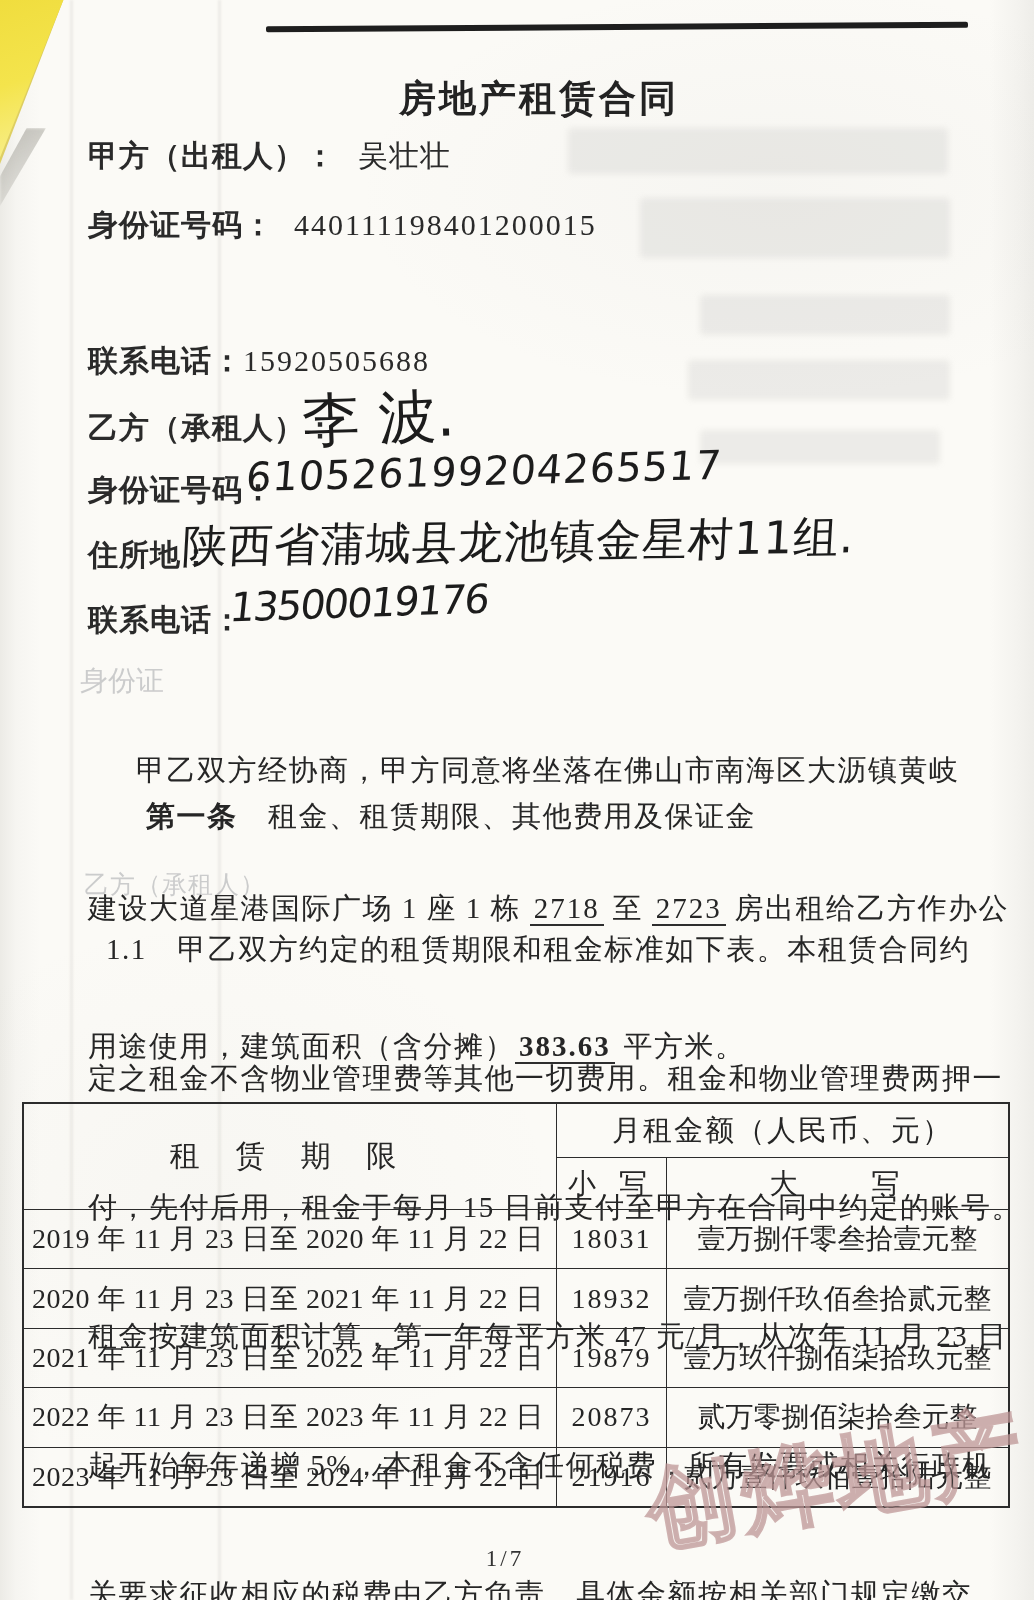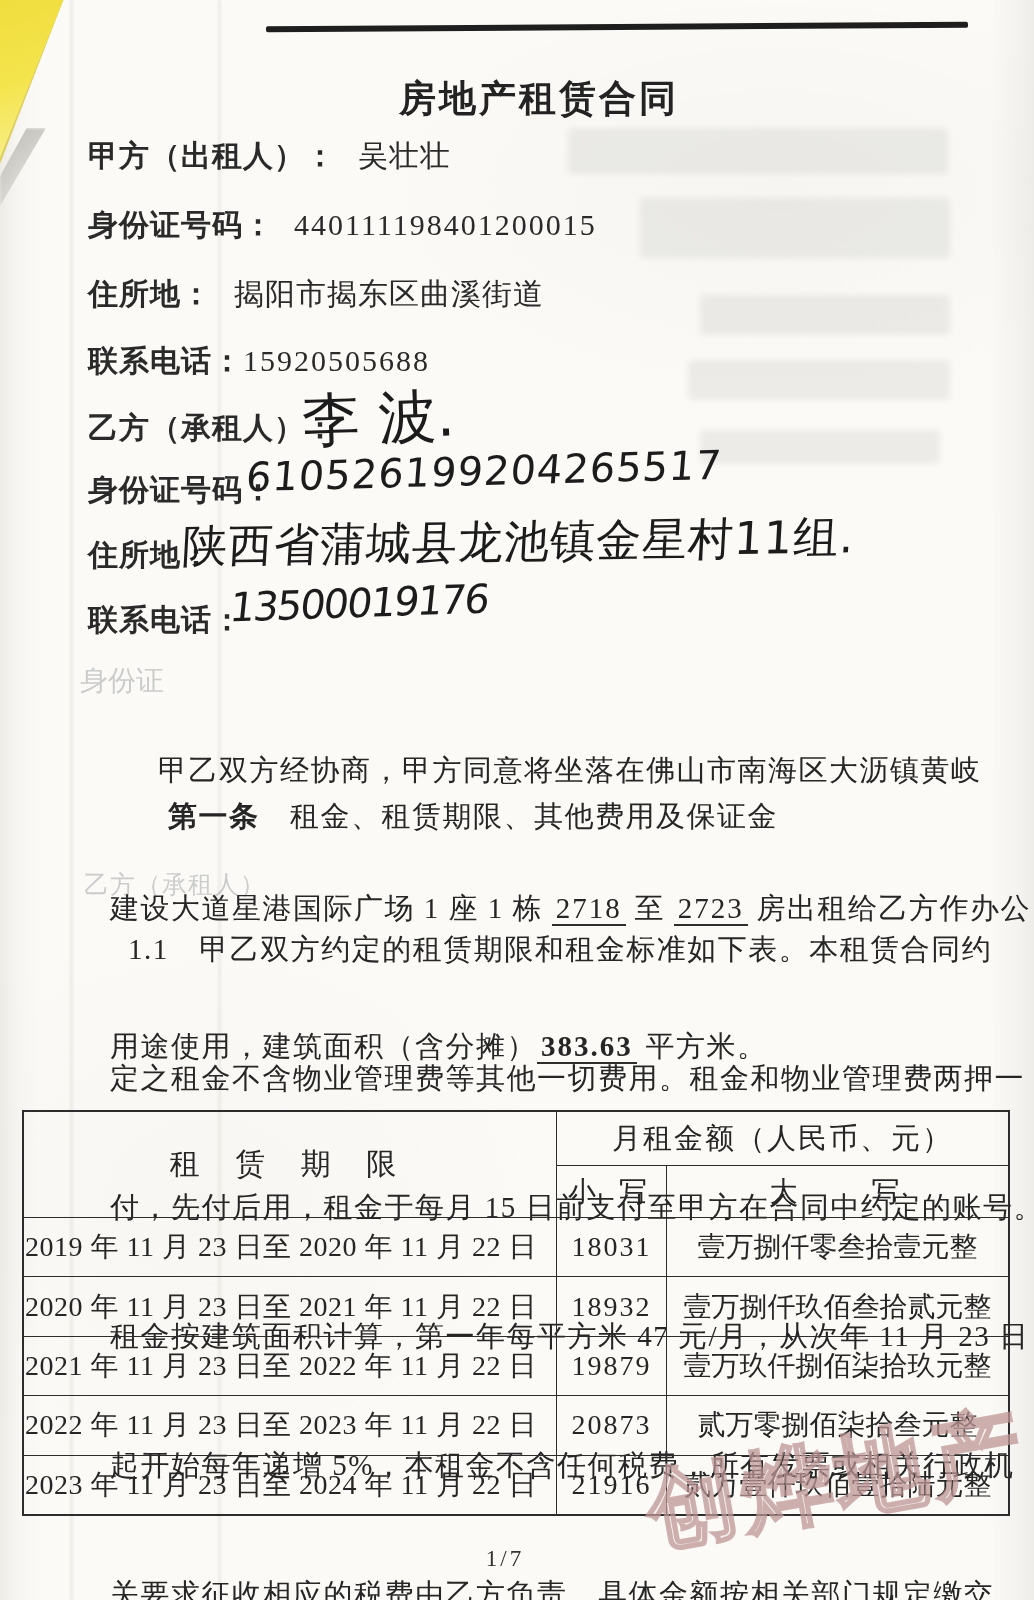--- a/index.html
+++ b/index.html
@@ -30,36 +30,36 @@
   
   .bleed{background:rgba(128,128,128,0.12);filter:blur(3px);border-radius:4px;}
   .ghost{color:rgba(125,128,138,0.38);filter:blur(0.6px);}
   .title{left:0;right:0;top:74px;text-align:center;transform:translateX(22px);
     font-size:37px;font-weight:600;letter-spacing:3px;color:#232323;}
   .fieldrow{left:88px;font-size:30px;letter-spacing:1px;white-space:pre;color:#2a2a2a;}
   .fieldrow .lab{font-weight:600;}
   .fieldrow .val{font-weight:500;font-family:Liberation Serif, serif;}
   .num{font-family:"Liberation Serif",serif;letter-spacing:2px;}
   .hand{font-family:"DejaVu Sans",cursive;color:#1c1c1c;white-space:pre;}
-  .para{left:88px;width:862px;font-size:29px;letter-spacing:1.5px;line-height:46px;white-space:pre;color:#262626;margin-left:22px;}
+  .para{left:88px;width:862px;font-size:29px;letter-spacing:1.5px;line-height:46px;white-space:pre;color:#262626;}
   .u{border-bottom:2.5px solid #2e2e2e;padding:0 4px;}
   .b{font-weight:700;}
   .h1num{font-weight:700;}
   
   .tbl{left:22px;top:1102px;width:984px;height:402px;border:2px solid #2c2c2c;
     display:grid;grid-template-columns:532px 110px 1fr;grid-template-rows:53px 52px repeat(5,59.4px);
-    background:transparent;margin-top:8px;}
+    background:transparent;}
   .cell{border-left:1.5px solid #2c2c2c;border-top:1.5px solid #2c2c2c;
     display:flex;align-items:center;font-size:28px;color:#262626;}
   .cell.nb-l{border-left:none;}
   .cell.nb-t{border-top:none;}
   .c-center{justify-content:center;text-align:center;}
   .c-period-h{grid-column:1;grid-row:1/3;font-size:30px;letter-spacing:14px;font-weight:500;}
   .c-group{grid-column:2/4;grid-row:1;font-size:29px;letter-spacing:2px;font-weight:500;}
-  .c-date{padding-left:1px;letter-spacing:0.5px;white-space:pre;}
+  .c-date{padding-left:8px;letter-spacing:0.5px;white-space:pre;}
   .wm{left:648px;top:1452px;font-size:90px;font-weight:700;letter-spacing:6px;white-space:nowrap;
     font-family:"Liberation Sans",sans-serif;
     color:rgba(215,185,185,0.14);
     -webkit-text-stroke:2.5px rgba(188,148,148,0.72);
     transform:rotate(-10deg);transform-origin:left center;pointer-events:none;}
   .footer{left:0;right:0;top:1546px;text-align:center;transform:translateX(-12px);
     font-size:23px;letter-spacing:3px;color:#333;}
 </style>
 </head>
 <body>
@@ -79,21 +79,20 @@
   <div class="abs bleed" style="left:688px;top:360px;width:262px;height:40px"></div>
   <div class="abs bleed" style="left:700px;top:430px;width:240px;height:34px"></div>
 
   <div class="abs ghost" style="left:80px;top:662px;font-size:28px">身份证</div>
   <div class="abs ghost" style="left:84px;top:868px;font-size:25px;letter-spacing:1px">乙方（承租人）</div>
 
   <div class="abs title">房地产租赁合同</div>
 
   <div class="abs fieldrow" style="top:136px"><span class="lab">甲方（出租人）：</span><span class="val" style="margin-left:22px">吴壮壮</span></div>
   <div class="abs fieldrow" style="top:205px"><span class="lab">身份证号码：</span><span class="val num" style="margin-left:20px">440111198401200015</span></div>
-  <div class="abs fieldrow" style="top:274px"><span class="lab">住所地：</span><span class="val" style="margin-left:22px">揭阳市揭东区曲溪街道</span></div>
   <div class="abs fieldrow" style="top:341px"><span class="lab">联系电话：</span><span class="val num" style="">15920505688</span></div>
 
   <div class="abs fieldrow" style="top:408px"><span class="lab">乙方（承租人）：</span></div>
   <div class="abs hand" style="left:302px;top:380px;font-size:58px;transform:rotate(-2deg)">李 波.</div>
 
   <div class="abs fieldrow" style="top:470px"><span class="lab">身份证号码：</span></div>
   <div class="abs hand" style="left:246px;top:448px;font-size:40px;letter-spacing:1px;transform:rotate(-1.5deg) skewX(-6deg)">610526199204265517</div>
 
   <div class="abs fieldrow" style="top:535px"><span class="lab">住所地：</span></div>
   <div class="abs hand" style="left:182px;top:512px;font-size:45px;letter-spacing:1px;transform:rotate(-0.8deg) skewX(-4deg)">陕西省蒲城县龙池镇金星村11组.</div>

